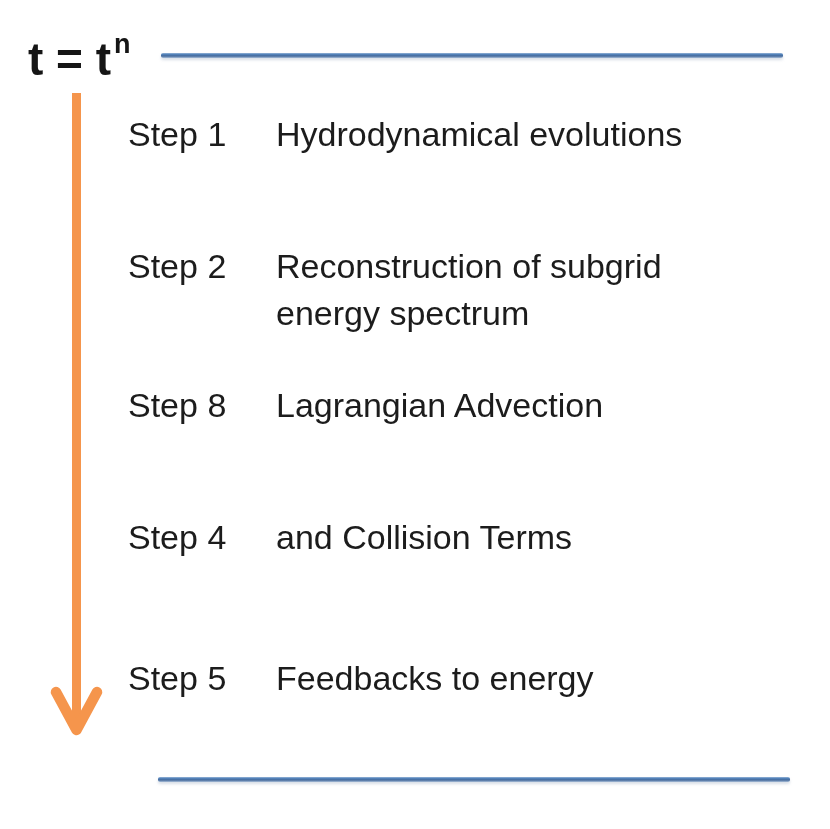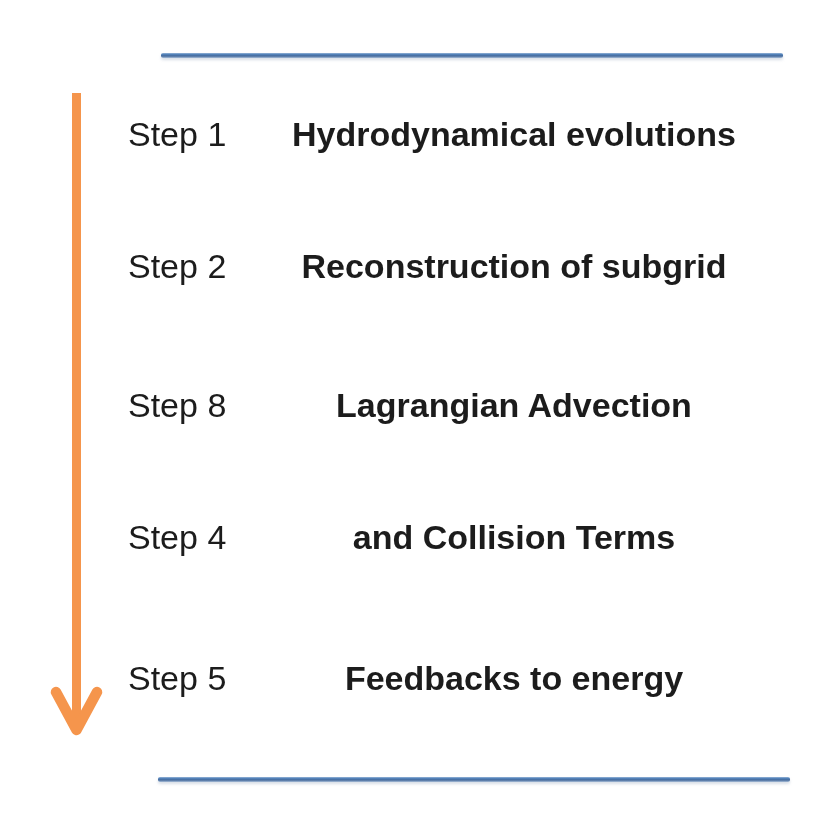--- a/index.html
+++ b/index.html
@@ -69,61 +69,64 @@
   .step-label {
     position: absolute;
     left: 128px;
     top: 0;
     font-size: 34px;
     line-height: 47px;
     white-space: nowrap;
   }
   .step-desc {
     position: absolute;
-    left: 284px;
+    left: 276px;
     top: 0;
     width: 460px;
-    text-align: center;
+    text-align: left;
     font-size: 34px;
     line-height: 47px;
-    font-weight: bold;
   }
   .step-desc .line { display: block; }
 
   .row-1 { top: 111px; }
   .row-2 { top: 243px; }
   .row-3 { top: 382px; }
   .row-4 { top: 514px; }
   .row-5 { top: 655px; }
 </style>
 </head>
 <body>
 
 <div class="canvas">
 
+  <div class="time-label time-start">
+    <span>t = t</span><span class="sup">n</span>
+  </div>
 
   <div class="hline hline-top"></div>
 
   <svg class="arrow-svg" width="830" height="829" viewBox="0 0 830 829" aria-hidden="true">
     <line x1="76.5" y1="93" x2="76.5" y2="726" stroke-width="9" stroke="#F5954C"></line>
     <polyline points="56,692 76.5,730 97,692" fill="none" stroke-width="10.5" stroke-linecap="round" stroke-linejoin="round" stroke="#F5954C"></polyline>
   </svg>
 
   <div class="step-row row-1">
     <div class="step-label">Step 1</div>
     <div class="step-desc">
       <span class="line">Hydrodynamical evolutions</span>
       <span class="line"></span>
     </div>
   </div>
 
   <div class="step-row row-2">
     <div class="step-label">Step 2</div>
     <div class="step-desc">
       <span class="line">Reconstruction of subgrid</span>
+      <span class="line">energy spectrum</span>
     </div>
   </div>
 
   <div class="step-row row-3">
     <div class="step-label">Step 8</div>
     <div class="step-desc">
       <span class="line">Lagrangian Advection</span>
       <span class="line"></span>
     </div>
   </div>

